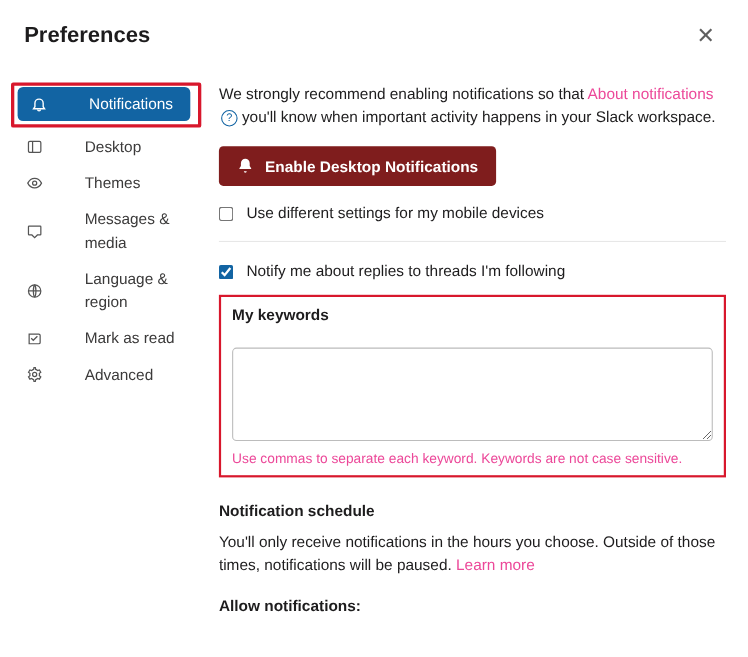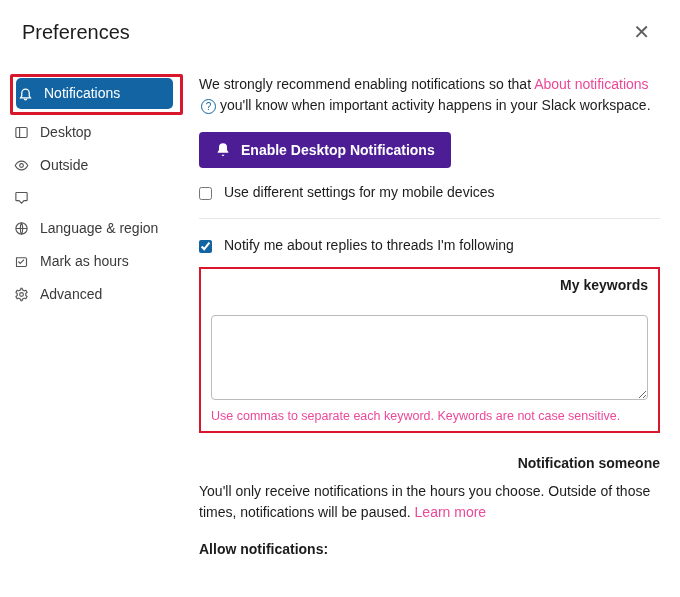--- a/index.html
+++ b/index.html
@@ -14,47 +14,48 @@
       position: relative;
     }
     .header {
       display: flex;
       justify-content: space-between;
       align-items: center;
       padding: 16px 22px 10px 22px;
     }
     .title {
       font-size: 20px;
-      font-weight: 400;
+      font-weight: 700;
     }
     .close {
       font-size: 20px;
       color: #606060;
       cursor: pointer;
       padding: 4px 8px;
     }
     .body {
       display: flex;
       height: calc(100% - 50px);
     }
     .sidebar {
       width: 185px;
       padding: 16px 0 0 10px;
       flex-shrink: 0;
     }
     .sidebar-item {
       display: flex;
       align-items: center;
-      padding: 5px 0;
+      padding: 5px 10px;
       margin: 0 6px 2px 2px;
       border-radius: 5px;
       cursor: pointer;
       color: #3b3a3a;
       font-size: 14px;
       line-height: 1.5;
+      gap: 27px;
     }
     .sidebar-item.active {
       background: #1264a3;
       color: #fff;
     }
     .sidebar-highlight {
       border: 3px solid #d8172c;
       border-radius: 2px;
       padding: 1px;
       margin: 0 2px 2px 0;
@@ -89,21 +90,21 @@
       border: 1.5px solid #1264a3;
       border-radius: 50%;
       color: #1264a3;
       font-size: 10px;
       align-items: center;
       justify-content: center;
       vertical-align: middle;
       margin-left: 2px;
     }
     .enable-btn {
-      background: #4c1d95;
+      background: #7f1d1d;
       color: #fff;
       font-weight: 700;
       border: none;
       border-radius: 4px;
       padding: 10px 16px;
       font-size: 14px;
       display: inline-flex;
       align-items: center;
       cursor: pointer;
       margin-bottom: 16px;
@@ -125,21 +126,20 @@
       margin: 18px 0;
     }
     .section-highlight {
       border: 2px solid #d8172c;
       padding: 8px 10px;
       margin-bottom: 22px;
     }
     .section-title {
       font-weight: 700;
       margin-bottom: 10px;
-      text-align: right;
     }
     .badge-num {
       display: inline-block;
       background: #4e4d4d;
       color: #fff;
       border-radius: 9px;
       padding: 0 7px;
       font-size: 11px;
       line-height: 16px;
       vertical-align: middle;
@@ -203,50 +203,51 @@
       <span>Desktop</span>
     </div>
 
     <div class="sidebar-item">
       <span class="icon">
         <svg width="15" height="15" viewBox="0 0 24 24" fill="none" stroke="#555" stroke-width="1.8">
             <path d="M2 12s3.5-7 10-7 10 7 10 7-3.5 7-10 7S2 12 2 12z"></path>
             <circle cx="12" cy="12" r="3"></circle>
           </svg>
       </span>
-      <span>Outside</span>
+      <span>Themes</span>
     </div>
 
     <div class="sidebar-item">
       <span class="icon">
         <svg width="15" height="15" viewBox="0 0 24 24" fill="none" stroke="#555" stroke-width="1.8">
             <path d="M20 4H4a1 1 0 00-1 1v11a1 1 0 001 1h4l4 4 4-4h4a1 1 0 001-1V5a1 1 0 00-1-1z"></path>
           </svg>
       </span>
+      <span>Messages &amp; media</span>
     </div>
 
     <div class="sidebar-item">
       <span class="icon">
         <svg width="15" height="15" viewBox="0 0 24 24" fill="none" stroke="#555" stroke-width="1.8">
             <circle cx="12" cy="12" r="9"></circle>
             <path d="M3 12h18M12 3c2.5 3 2.5 15 0 18M12 3c-2.5 3-2.5 15 0 18"></path>
           </svg>
       </span>
       <span>Language &amp; region</span>
     </div>
 
 
     <div class="sidebar-item">
       <span class="icon">
         <svg width="15" height="15" viewBox="0 0 24 24" fill="none" stroke="#555" stroke-width="1.8">
             <path d="M4 6h14a2 2 0 012 2v10a2 2 0 01-2 2H4z"></path>
             <path d="M7 12l3 3 6-6"></path>
           </svg>
       </span>
-      <span>Mark as hours</span>
+      <span>Mark as read</span>
     </div>
 
     <div class="sidebar-item">
       <span class="icon">
         <svg width="15" height="15" viewBox="0 0 24 24" fill="none" stroke="#555" stroke-width="1.8">
             <circle cx="12" cy="12" r="3"></circle>
             <path d="M19 12a7 7 0 00-.2-1.7l2.1-1.6-2-3.4-2.5 1a7 7 0 00-2.9-1.7L13 2h-2l-.5 2.6a7 7 0 00-2.9 1.7l-2.5-1-2 3.4 2.1 1.6A7 7 0 005 12c0 .6.1 1.1.2 1.7l-2.1 1.6 2 3.4 2.5-1a7 7 0 002.9 1.7L11 22h2l.5-2.6a7 7 0 002.9-1.7l2.5 1 2-3.4-2.1-1.6c.1-.6.2-1.1.2-1.7z"></path>
           </svg>
       </span>
       <span>Advanced</span>
@@ -285,21 +286,21 @@
     </div>
 
     <hr class="sep" style="margin-top:14px;margin-bottom:0;border:none">
 
     <div class="section-highlight">
       <div class="section-title">My keywords</div>
       <textarea class="keywords" value="" style=""></textarea>
       <div class="hint">Use commas to separate each keyword. Keywords are not case sensitive.</div>
     </div>
 
-    <div class="section-title">Notification someone</div>
+    <div class="section-title">Notification schedule</div>
     <div class="schedule-desc">
       <span>You'll only receive notifications in the hours you choose. Outside of those times, notifications will be paused. </span><span class="link">Learn more</span>
     </div>
 
     <div class="cutoff">Allow notifications:</div>
 
   </div>
 </div>
 
 </body></html>

